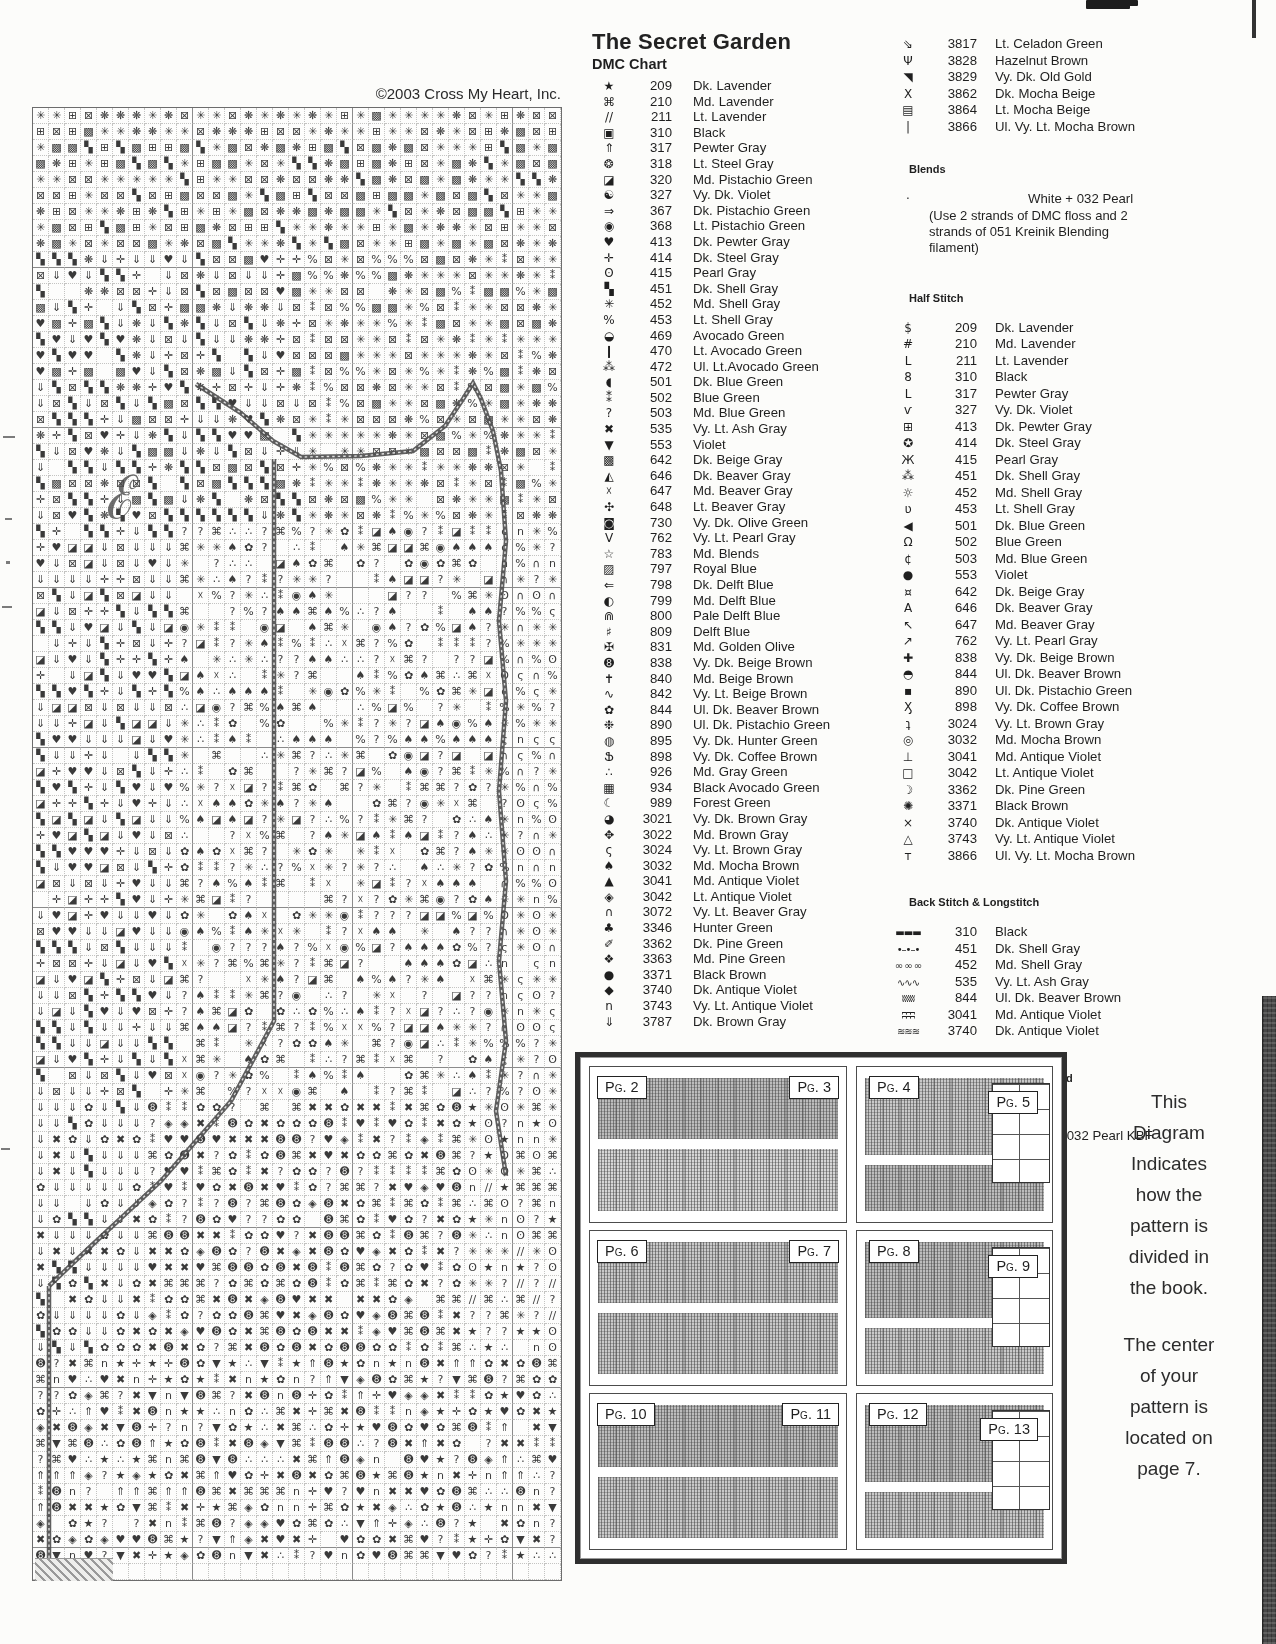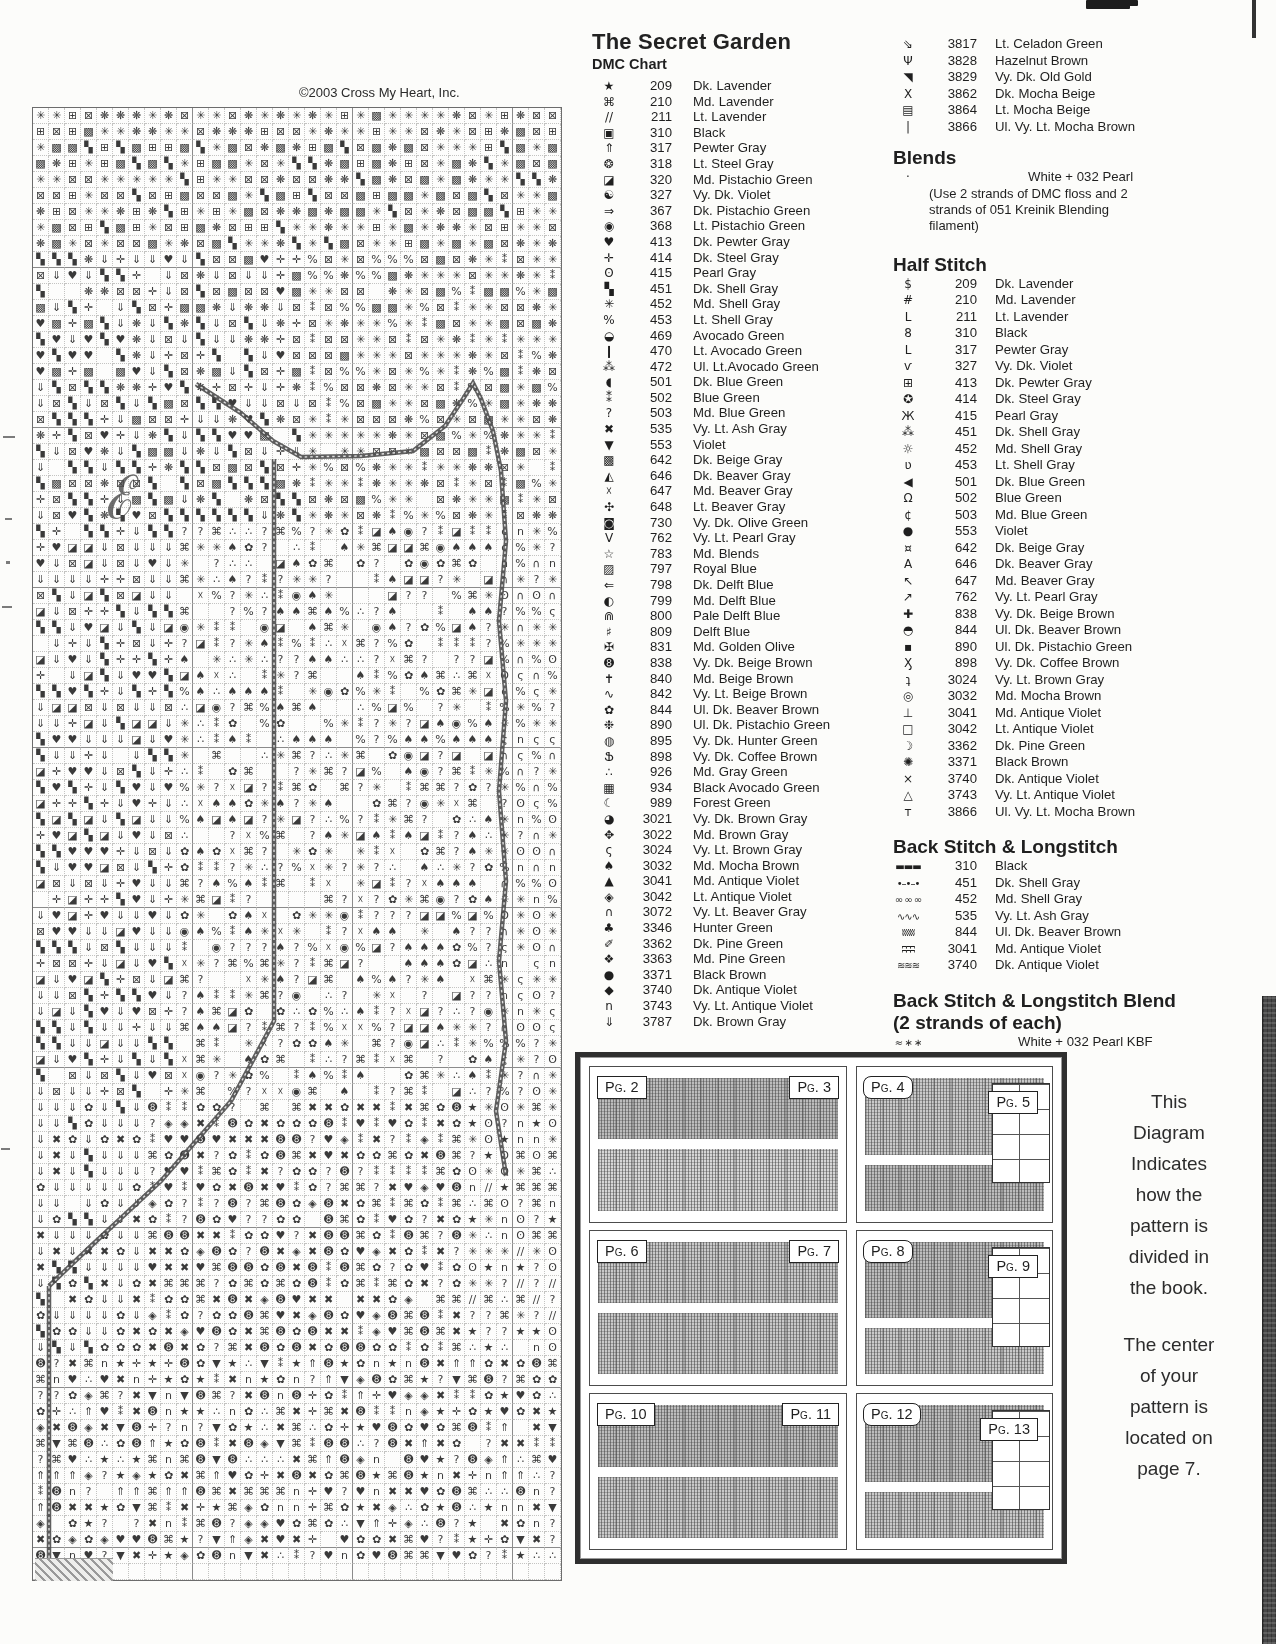--- a/index.html
+++ b/index.html
@@ -14,28 +14,28 @@
         border-right:1px dotted #c4c4c2;border-bottom:1px dotted #c4c4c2;overflow:hidden;}
   .cell.mjc{border-right:1px solid #8b8b8b;}
   .cell.mjr{border-bottom:1px solid #8b8b8b;}
   #bs-overlay{position:absolute;left:0;top:0;pointer-events:none;}
   #scribble{position:absolute;left:68px;top:352px;font-family:"DejaVu Serif",serif;
         font-style:italic;font-size:54px;color:#4a4a4a;opacity:.8;transform:rotate(-14deg);pointer-events:none;}
   #hatch-corner{position:absolute;left:2px;top:1450px;width:78px;height:22px;
         background:repeating-linear-gradient(45deg,#9a9a9a 0 2px,#eeeeec 2px 6px);border-top:1px solid #999;}
   .tick{position:absolute;background:#7b7b7b;}
   
-  #copyright{position:absolute;left:299px;top:85px;width:262px;
-        font-size:13px;color:#2a2a2a;}
+  #copyright{position:absolute;left:299px;top:85px;width:262px;text-align:right;
+        font-size:15px;color:#2a2a2a;}
   .col{position:absolute;}
   #col1{left:592px;top:29px;width:292px;}
   #col2{left:893px;top:36px;width:382px;}
   .title{font-size:22px;font-weight:bold;letter-spacing:.2px;margin:0;color:#222;}
   .subtitle{font-size:14.5px;font-weight:bold;margin:1px 0 6px;}
-  .sechead{font-size:19px;font-weight:bold;margin:0;}
+  .sechead{font-size:11px;font-weight:bold;margin:16px;}
   .lrow{display:flex;align-items:baseline;font-size:13.2px;height:15.6px;line-height:15.6px;white-space:nowrap;}
   #col2 .lrow{height:16.5px;line-height:16.5px;}
   .sym{width:34px;text-align:center;font-family:"DejaVu Sans",sans-serif;font-size:12px;flex:0 0 auto;}
   #col2 .sym{width:30px;}
   .num{width:46px;text-align:right;flex:0 0 auto;}
   #col2 .num{width:54px;}
   .nm{margin-left:21px;}
   #col2 .nm{margin-left:18px;}
   .bs .sym{font-size:10px;letter-spacing:-1px;width:40px;overflow:hidden;}
   .noteline{font-size:13px;line-height:16px;margin-left:36px;}
@@ -53,21 +53,21 @@
   .tile.narrow{flex:0 0 46px;}
   .tx{background-image:
       repeating-linear-gradient(90deg,rgba(55,55,55,.5) 0 1px,rgba(255,255,255,0) 1px 3px),
       repeating-linear-gradient(0deg,rgba(80,80,80,.35) 0 1px,rgba(255,255,255,0) 1px 3px),
       repeating-linear-gradient(90deg,rgba(40,40,40,.22) 0 2px,transparent 2px 17px);}
   .td{background-color:#bcbcbc;}.tm{background-color:#c9c9c9;}.tl{background-color:#d6d6d6;}
   .plabel{position:absolute;background:#fff;border:1px solid #222;padding:0 7px;
         font-size:14.5px;line-height:21px;font-variant:small-caps;z-index:3;}
   .pl-1{left:7px;top:9px;}
   .pl-2{right:7px;top:9px;}
-  .pl-3{left:6px;top:9px;border-radius:8px;}
+  .pl-3{left:12px;top:9px;}
   .pl-4{right:14px;top:24px;}
   .dtable{position:absolute;right:2px;top:16px;width:56px;height:98px;background:#fff;
         border:1px solid #333;z-index:2;
         background-image:linear-gradient(#555 1px,transparent 1px),
           linear-gradient(90deg,transparent 26px,#555 26px,#555 27px,transparent 27px);
         background-size:100% 25px,100% 100%;}
   
   #side-note{position:absolute;left:1078px;top:1086px;width:182px;text-align:center;
         font-size:19px;line-height:31px;color:#2c2c2c;}
   #side-note .para2{margin-top:26px;}

